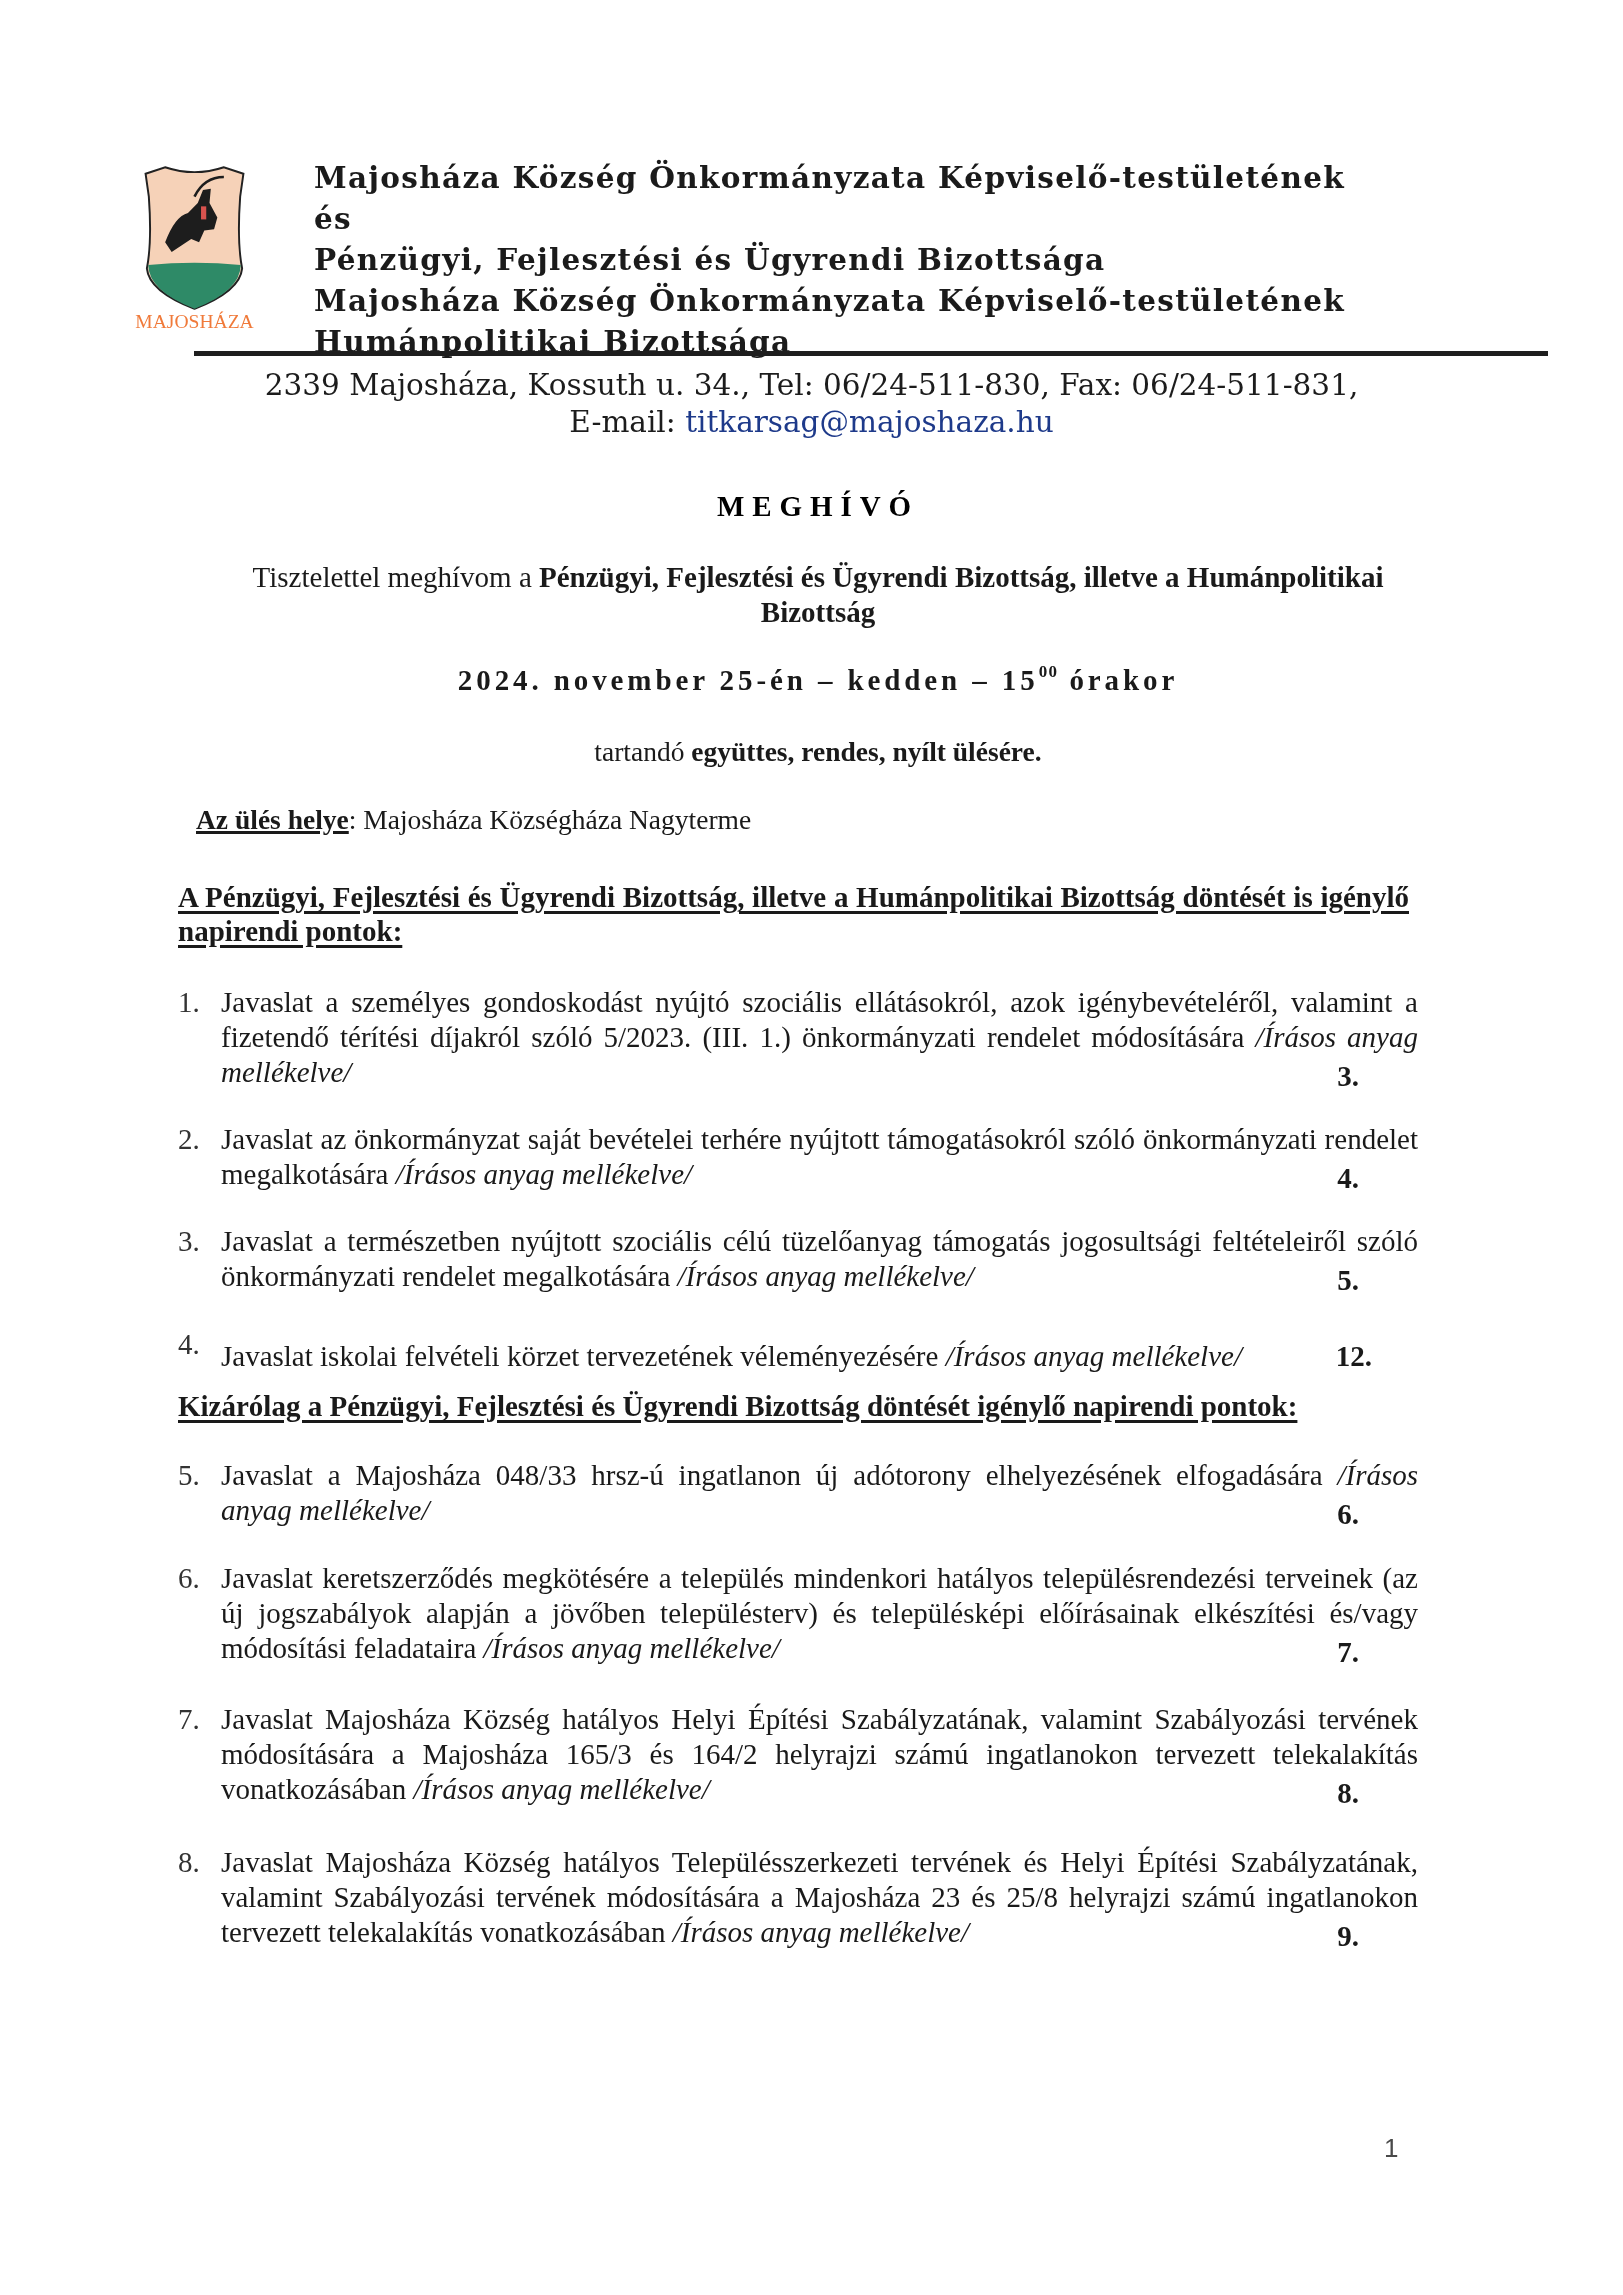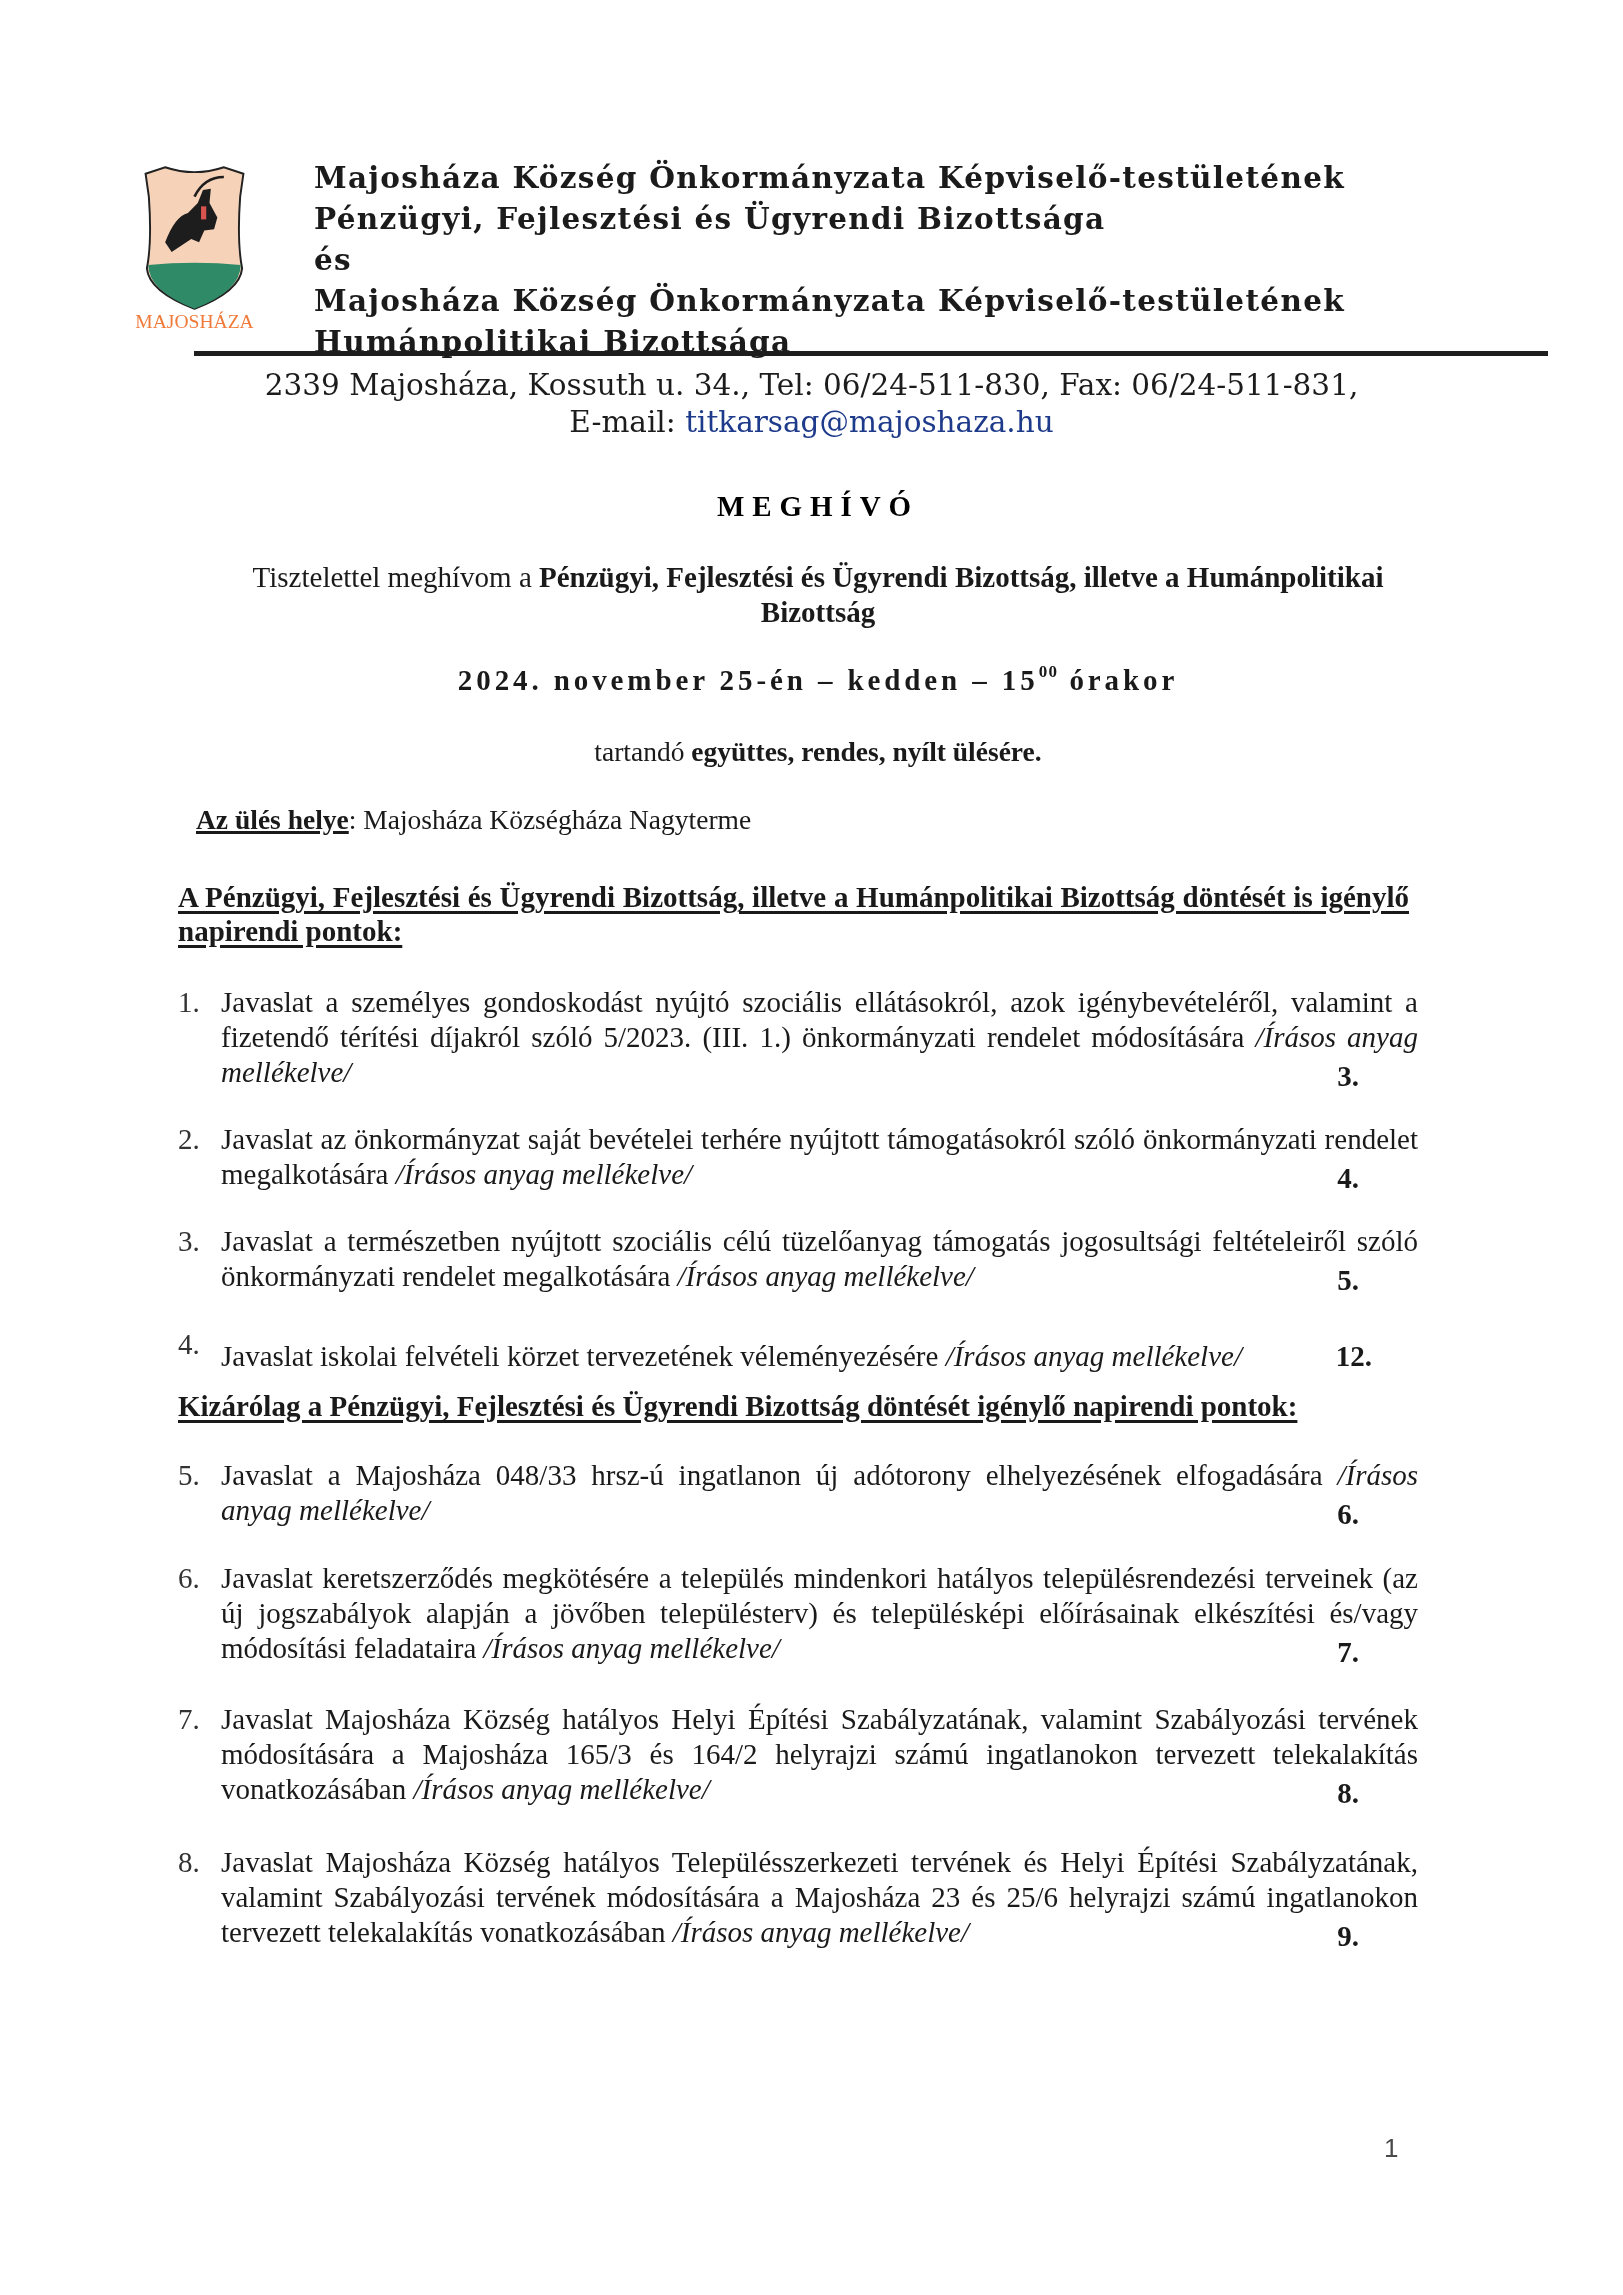--- a/index.html
+++ b/index.html
@@ -64,22 +64,22 @@
     <path d="M34 165 Q105 158 176 165 Q175 205 105 232 Q35 205 34 165 Z" fill="#2e8a67"></path>
     <path d="M60 130 Q75 90 95 85 L110 70 L118 50 L130 48 L128 70 L140 92 L135 110 L120 112 L112 130 L100 125 L85 135 L70 145 Z" fill="#1d1d1d"></path>
     <path d="M105 60 Q120 30 150 30" stroke="#1d1d1d" stroke-width="4" fill="none"></path>
     <rect x="115" y="75" width="8" height="20" fill="#d9534f"></rect>
     <text x="105" y="262" text-anchor="middle" font-family="Liberation Serif, serif" font-size="30" fill="#f07a3a">MAJOSHÁZA</text>
   </svg>
 </div>
 
 <div class="org-block">
   <div>Majosháza Község Önkormányzata Képviselő-testületének</div>
+  <div>és</div>
   <div>Pénzügyi, Fejlesztési és Ügyrendi Bizottsága</div>
-  <div>és</div>
   <div>Majosháza Község Önkormányzata Képviselő-testületének</div>
   <div>Humánpolitikai Bizottsága</div>
 </div>
 
 <div class="header-rule"></div>
 
 <div class="contact">
   <div>2339 Majosháza, Kossuth u. 34., Tel: 06/24-511-830, Fax: 06/24-511-831,</div>
   <div>
     <span>E-mail:</span>
@@ -146,18 +146,18 @@
 </div>
 
 <div class="item" style="top:1702px;">
   <span class="num">7.</span>
   <span class="text"><span>Javaslat Majosháza Község hatályos Helyi Építési Szabályzatának, valamint Szabályozási tervének módosítására a Majosháza 165/3 és 164/2 helyrajzi számú ingatlanokon tervezett telekalakítás vonatkozásában </span><i>/Írásos anyag mellékelve/</i></span>
   <span class="page">8.</span>
 </div>
 
 <div class="item" style="top:1845px;">
   <span class="num">8.</span>
-  <span class="text"><span>Javaslat Majosháza Község hatályos Településszerkezeti tervének és Helyi Építési Szabályzatának, valamint Szabályozási tervének módosítására a Majosháza 23 és 25/6 helyrajzi számú ingatlanokon tervezett telekalakítás vonatkozásában </span><i>/Írásos anyag mellékelve/</i></span>
+  <span class="text"><span>Javaslat Majosháza Község hatályos Településszerkezeti tervének és Helyi Építési Szabályzatának, valamint Szabályozási tervének módosítására a Majosháza 23 és 25/8 helyrajzi számú ingatlanokon tervezett telekalakítás vonatkozásában </span><i>/Írásos anyag mellékelve/</i></span>
   <span class="page">9.</span>
 </div>
 
 <div class="page-number">1</div>
 
 
 </body></html>

